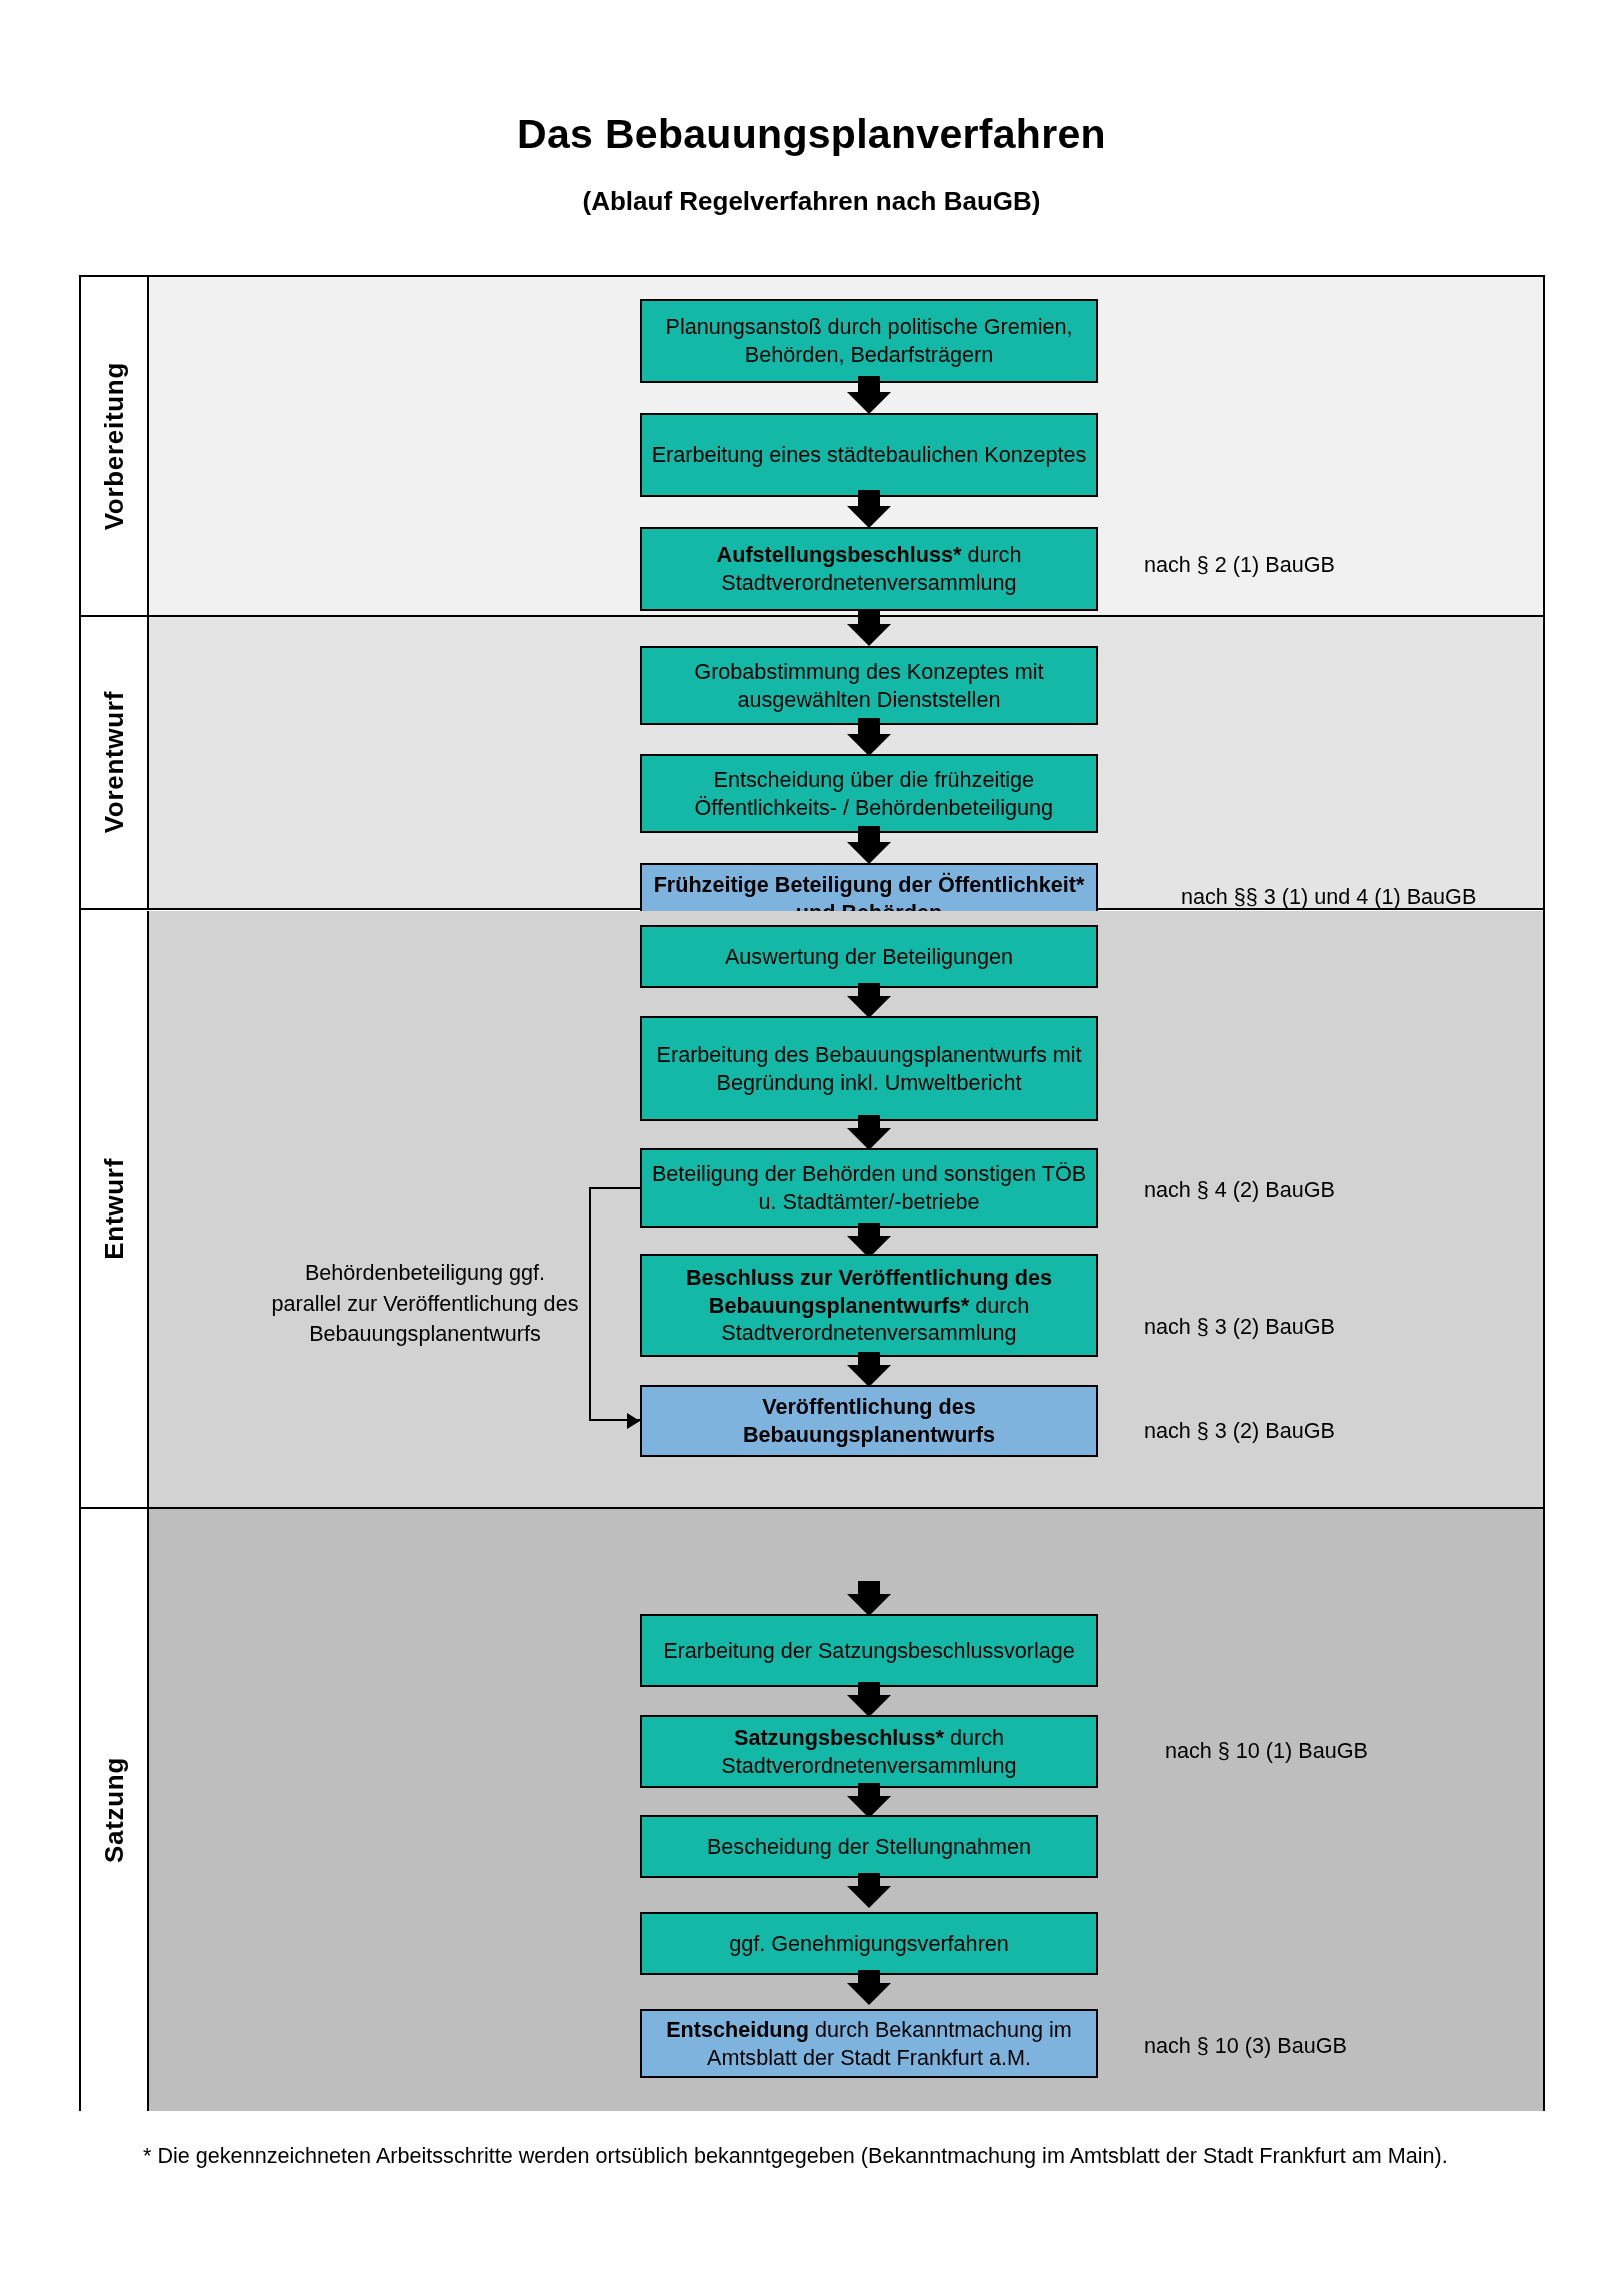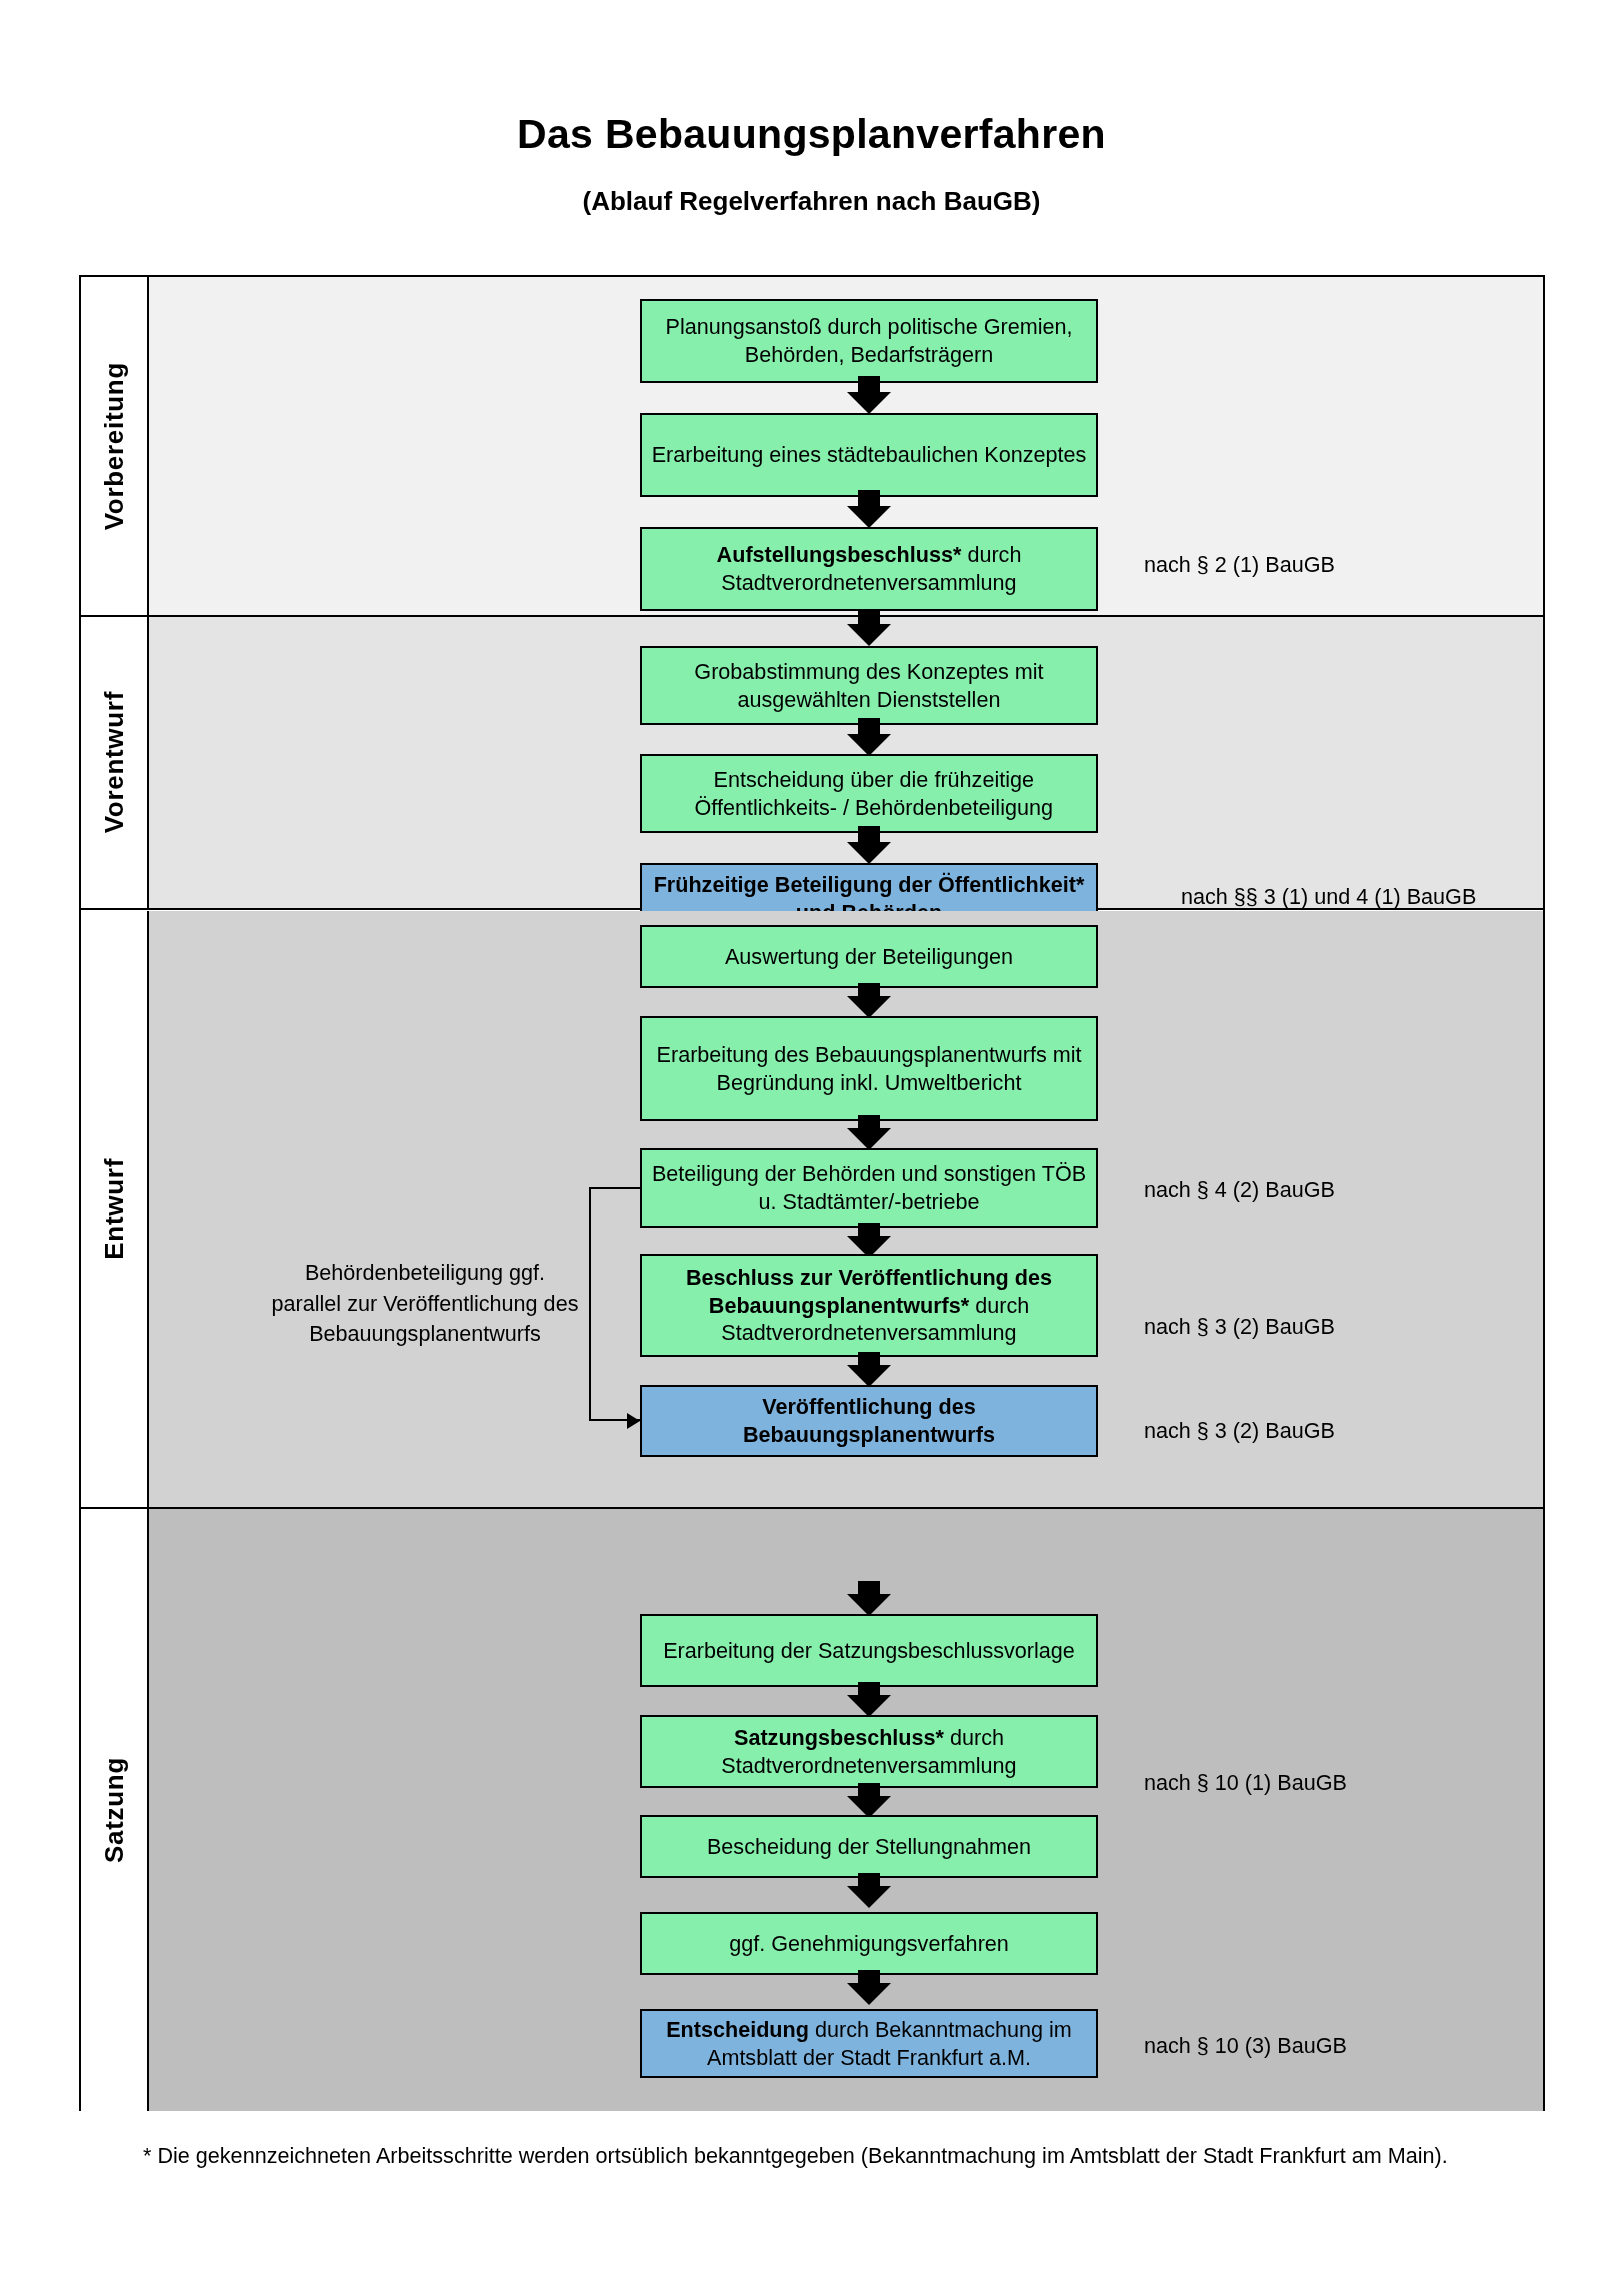--- a/index.html
+++ b/index.html
@@ -81,21 +81,21 @@
     right: 0;
     top: 0;
     bottom: 0;
   }
 
   
   .box {
     position: absolute;
     box-sizing: border-box;
     border: 2px solid #000000;
-    background: #86efac;
+    background: #14b8a6;
     display: flex;
     align-items: center;
     justify-content: center;
     text-align: center;
     font-size: 21.6px;
     line-height: 1.28;
     padding: 2.6px 6.5px;
   }
   .box.highlight { background: #7EB3DE; }
   .box b { font-weight: bold; }
@@ -275,21 +275,21 @@
       <div class="arrow" style="left:698px; top:377px;"></div>
 
       <div class="box" style="left:491px; top:403px; width:458px; height:63px;">ggf. Genehmigungsverfahren</div>
       <div class="arrow-stem" style="left:709px; top:461px; height:18.3px;"></div>
       <div class="arrow" style="left:698px; top:474px;"></div>
 
       <div class="box highlight" style="left:491px; top:500px; width:458px; height:69px;">
         <div><b>Entscheidung</b><span> durch Bekanntmachung im Amtsblatt der Stadt Frankfurt a.M.</span></div>
       </div>
 
-      <div class="lawref" style="left:995px; top:229px;margin-top:32px;">nach § 10 (1) BauGB</div>
+      <div class="lawref" style="left:1016px; top:229px;">nach § 10 (1) BauGB</div>
       <div class="lawref" style="left:995px; top:524px;">nach § 10 (3) BauGB</div>
     </div>
   </div>
 
 </div>
 
 <div class="footnote">* Die gekennzeichneten Arbeitsschritte werden ortsüblich bekanntgegeben (Bekanntmachung im Amtsblatt  der Stadt Frankfurt am Main).</div>
 
 
 </body></html>

